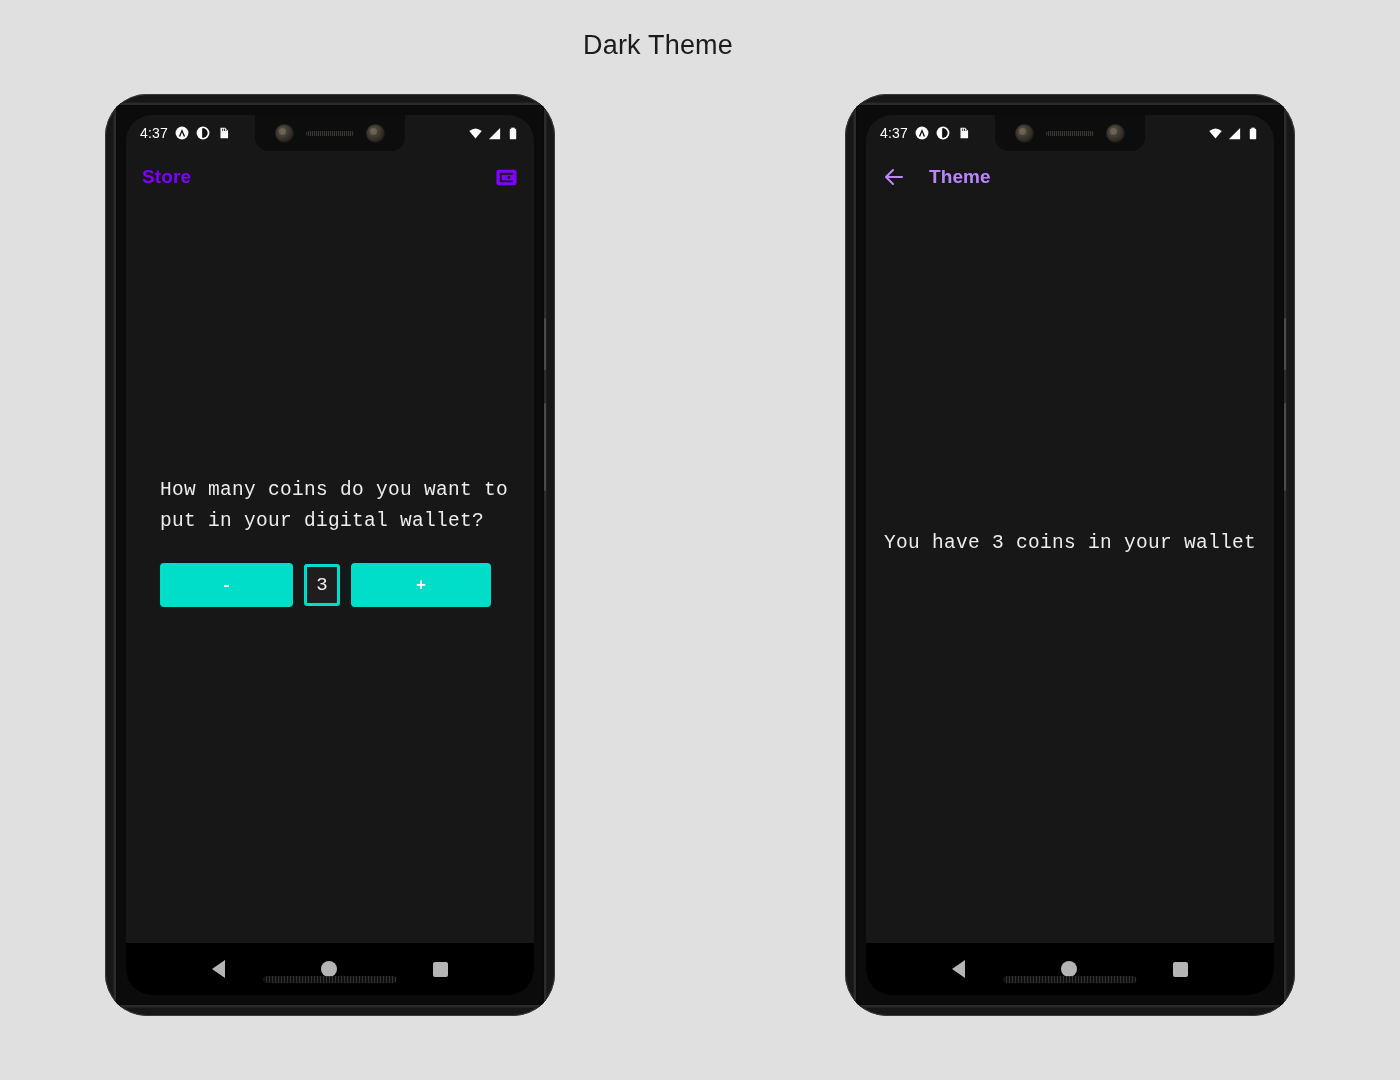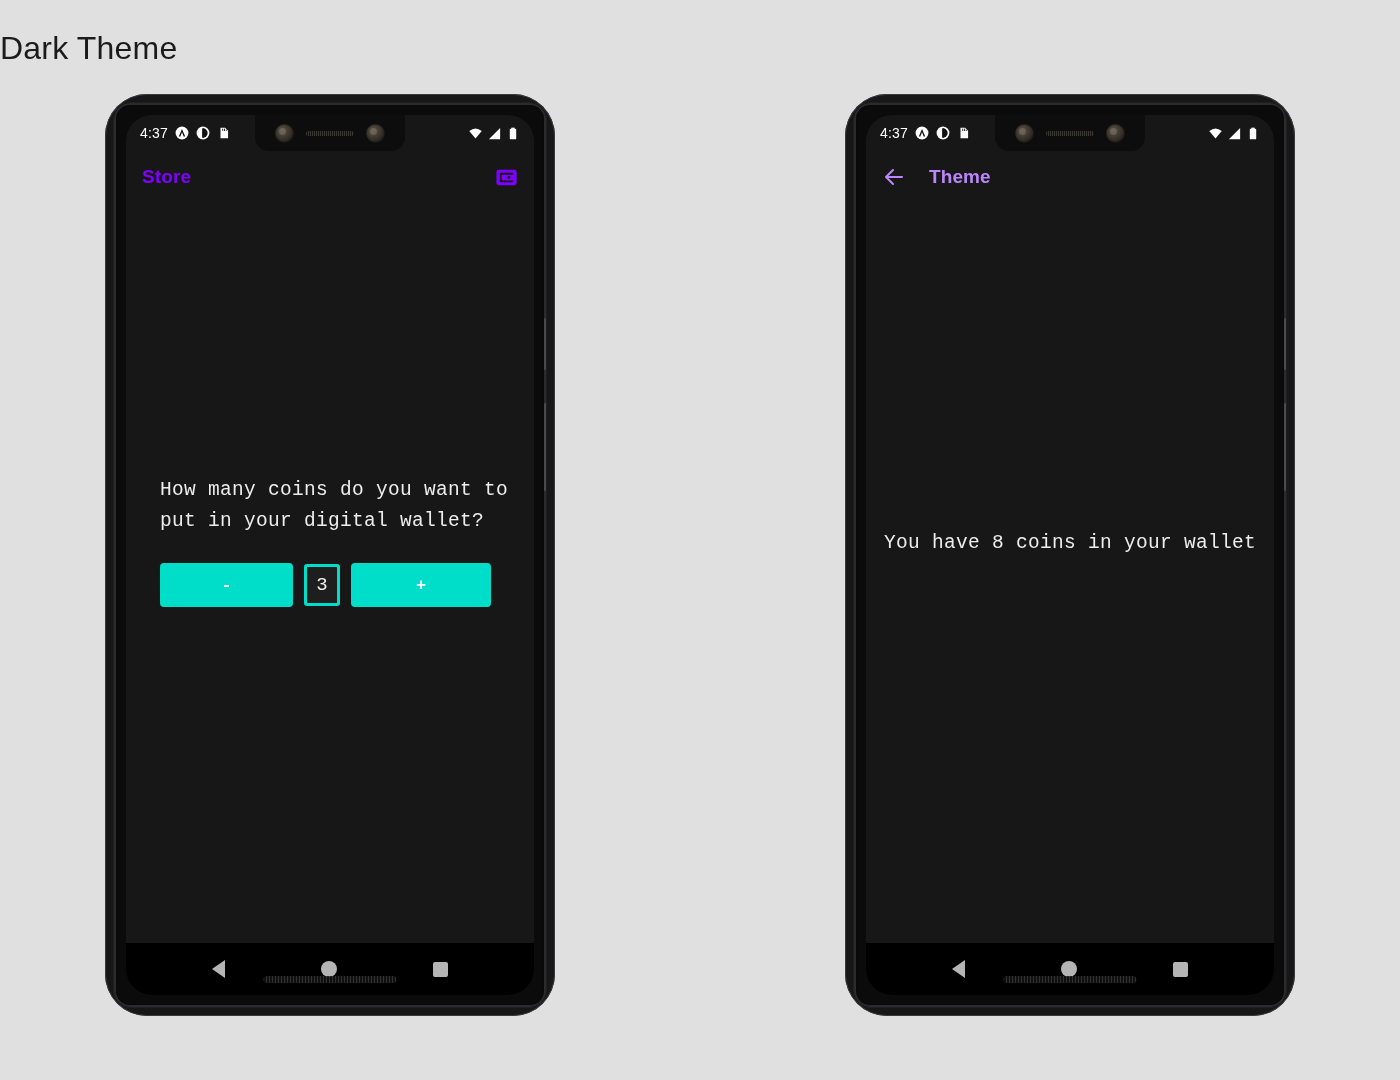--- a/index.html
+++ b/index.html
@@ -14,21 +14,22 @@
     overflow: hidden;
     position: relative;
   }
 
   
   .page-title {
     position: absolute;
     top: 30px;
     left: 0;
     width: 1316px;
-    font-size: 32px;
+    text-align: center;
+    font-size: 27px;
     font-weight: 400;
     color: #1b1b1b;
     letter-spacing: 0.2px;
   }
 
   
   .phone {
     position: absolute;
     top: 94px;
     width: 450px;
@@ -37,21 +38,21 @@
     background: #171718;
     box-shadow: inset 0 0 0 1px #3a3a3c;
     overflow: hidden;
   }
   .phone.left  { left: 105px; }
   .phone.right { left: 845px; }
 
   .bezel {
     position: absolute;
     inset: 9px;
-    border-radius: 16px;
+    border-radius: 6px;
     background: #0b0b0c;
     box-shadow: inset 0 0 0 2px #2b2b2d,
                 inset 0 0 0 3px #09090a,
                 0 0 0 1px #1f1f21;
     overflow: hidden;
   }
 
   
   .side-btn {
     position: absolute;
@@ -442,21 +443,21 @@
 
       <div class="app-bar">
         <svg class="back-arrow" viewBox="0 0 24 24">
           <path d="M20 12 H5 M11 5 L4 12 L11 19" stroke="#bb86fc" stroke-width="2.1" fill="none" stroke-linecap="round" stroke-linejoin="round"></path>
         </svg>
         <span class="app-title wallet">Theme</span>
       </div>
 
       <div class="content">
         <div class="wallet-block">
-          <div class="wallet-text">You have 8 coins in your wallet</div>
+          <div class="wallet-text">You have 3 coins in your wallet</div>
         </div>
       </div>
 
       <div class="nav-bar">
         <div class="nav-back"></div>
         <div class="nav-home"></div>
         <div class="nav-recents"></div>
       </div>
 
     </div>

